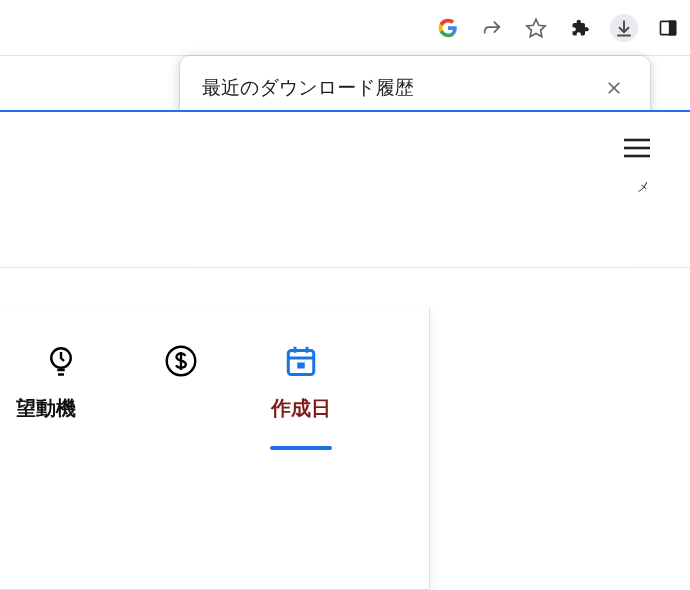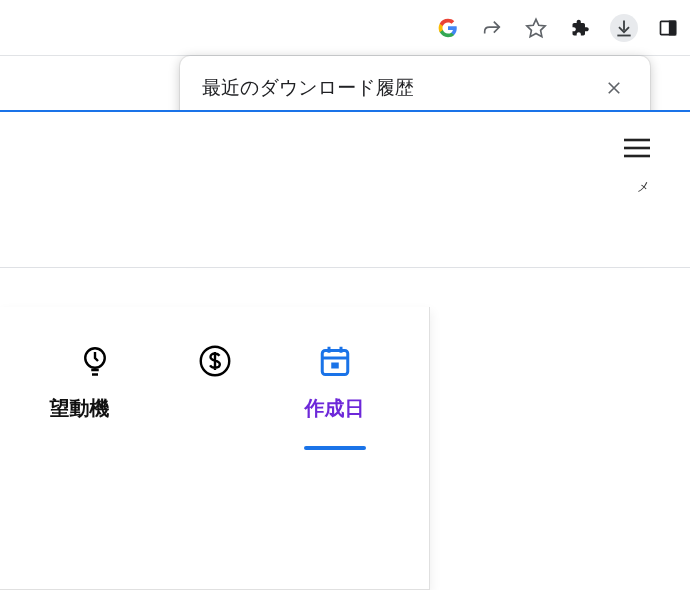--- a/index.html
+++ b/index.html
@@ -25,26 +25,26 @@
     .dl-foot { display:flex; align-items:center; justify-content:space-between; padding: 6px 22px 8px 22px; }
     .dl-all { font-size:17px; color:#202124; cursor:pointer; }
     .pop-icon { color:#5f6368; }
 
     
     .page-strip { position:absolute; left:0; top:110px; width:100%; height:158px; border-top:2px solid #1a73e8; border-bottom:1px solid #dfe1e5; background:#fff; }
     .burger { position:absolute; top:136px; right:38px; font-size:28px; color:#333; line-height:1; }
     .burger-label { position:absolute; top:178px; right:40px; font-size:13px; color:#333; }
 
     .card { position:absolute; top:307px; left:0; width:430px; height:283px; background:#fff; border-right:1px solid #e0e0e0; border-bottom:1px solid #e0e0e0; box-shadow: 2px 4px 10px rgba(0,0,0,0.06); }
-    .tabs { position:absolute; top:34px; left:0; right:0; display:flex; align-items:flex-start; justify-content:center; padding:0 20px; }
+    .tabs { position:absolute; top:34px; left:0; right:0; display:flex; align-items:flex-start; justify-content:flex-start; padding:0 1px; }
     .tab { display:flex; flex-direction:column; align-items:center; gap:14px; width:120px; cursor:pointer; }
     .tab .icon-wrap { width:40px; height:40px; display:flex; align-items:center; justify-content:center; color:#000; }
     .tab.active .icon-wrap { color:#1a73e8; }
     .tab-label { font-size:20px; font-weight:700; color:#111; }
-    .tab.active .tab-label { color:#6d28d9; }
+    .tab.active .tab-label { color:#7f1d1d; }
     .tab-underline { width:62px; height:4px; background:#1a73e8; margin-top:10px; border-radius:2px; visibility:hidden; }
     .tab.active .tab-underline { visibility:visible; }
     .tab.cut .tab-label { margin-left:-30px; } 
   </style>
 </head>
 <body>
 
 <div class="chrome-bar">
   <div class="toolbar">
     <div class="tb-btn">

